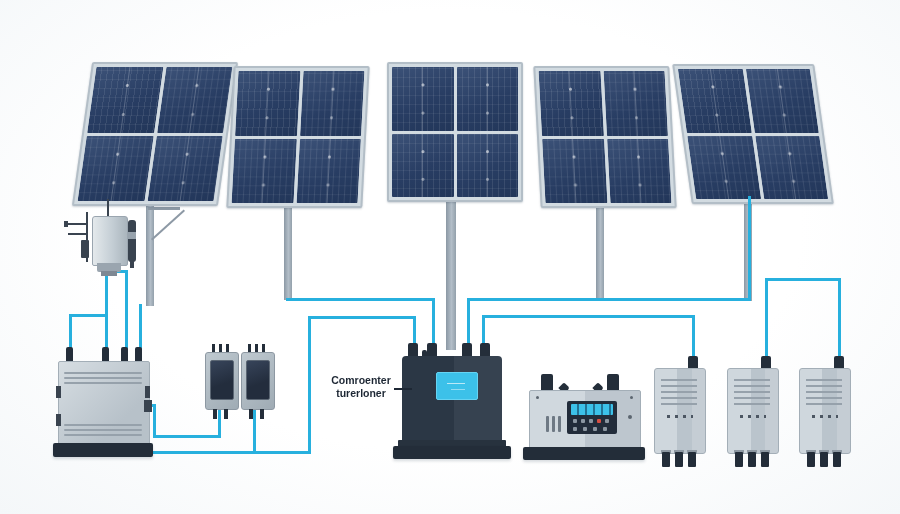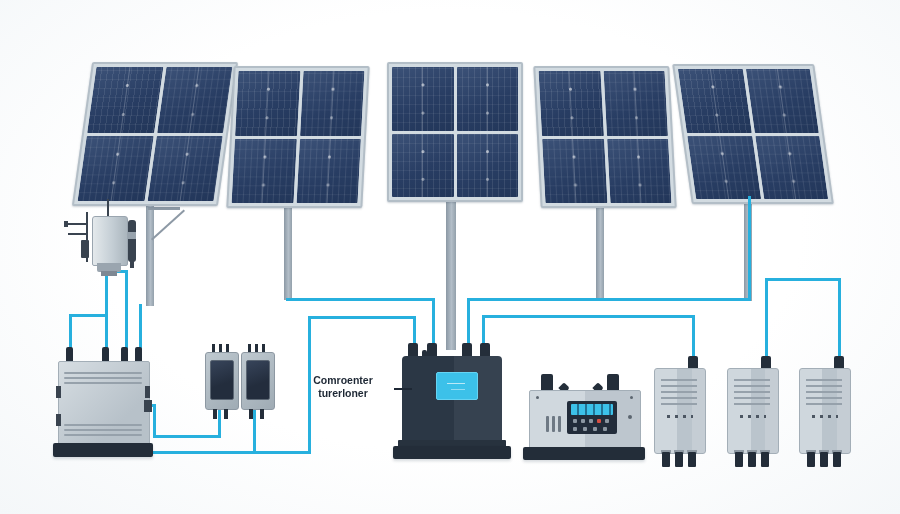--- a/index.html
+++ b/index.html
@@ -40,21 +40,21 @@
   .groove{position:absolute;height:2px;background:#96a1ab;border-radius:1px;}
 
   
   .inv-body{position:absolute;left:402px;top:356px;width:100px;height:90px;
     background:linear-gradient(90deg,#2b3745 52%,#364250 52%);border-radius:4px 4px 0 0;}
   .inv-screen{position:absolute;left:436px;top:372px;width:40px;height:26px;background:var(--screen);
     border:1px solid #66d4f3;border-radius:2px;
     background-image:linear-gradient(rgba(255,255,255,.65),rgba(255,255,255,.65)),linear-gradient(rgba(255,255,255,.45),rgba(255,255,255,.45));
     background-size:18px 1px,14px 1px;background-position:10px 10px,14px 16px;background-repeat:no-repeat;
     background-color:var(--screen);}
-  .label{position:absolute;left:312px;top:374px;width:62px;text-align:center;
+  .label{position:absolute;left:330px;top:374px;width:62px;text-align:center;
     font-size:10.5px;line-height:13px;font-weight:700;color:#1d2734;}
   .leader{position:absolute;left:394px;top:388px;width:18px;height:2px;background:#1d2734;}
 
   
   .opt{position:absolute;width:32px;height:56px;background:linear-gradient(135deg,#bfc9d0,#9fabb4);
     border:1px solid #8d98a2;border-radius:3px;}
   .opt-inner{position:absolute;left:4px;top:7px;width:22px;height:38px;background:linear-gradient(160deg,#37445a,#232d3d 60%);
     border:1px solid #5b6673;border-radius:2px;}
   .pin{position:absolute;width:3px;height:9px;background:#242e3a;}
   .leg{position:absolute;width:4px;height:10px;background:#242e3a;}

